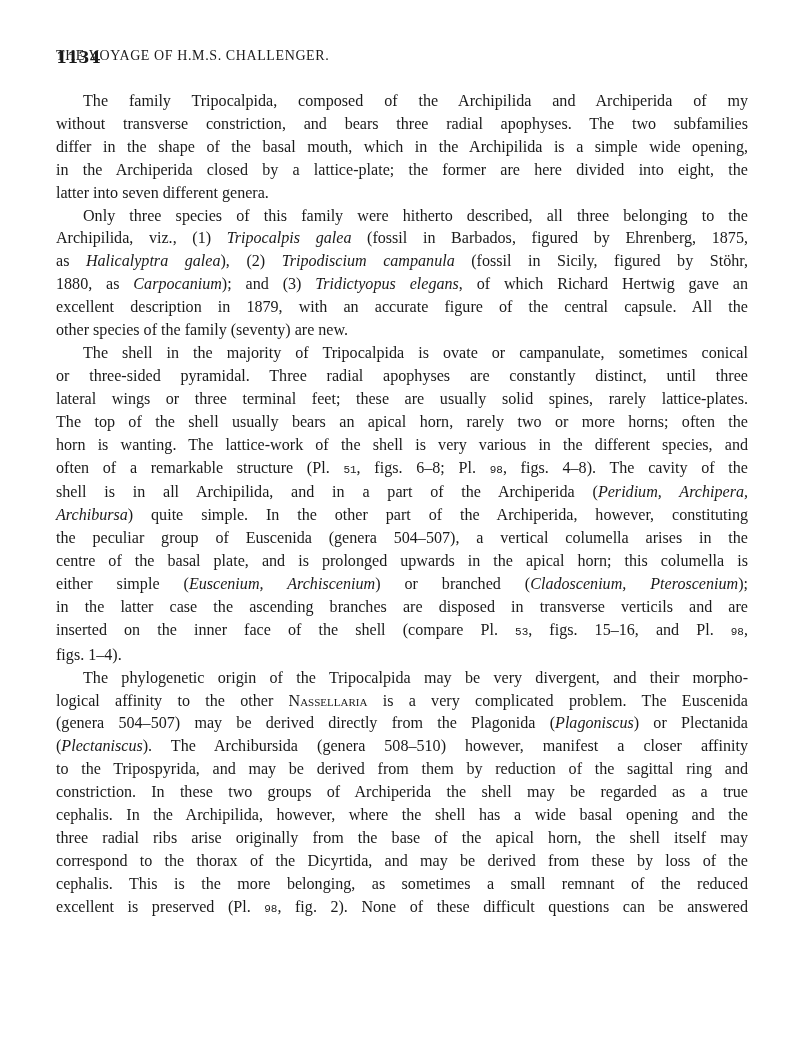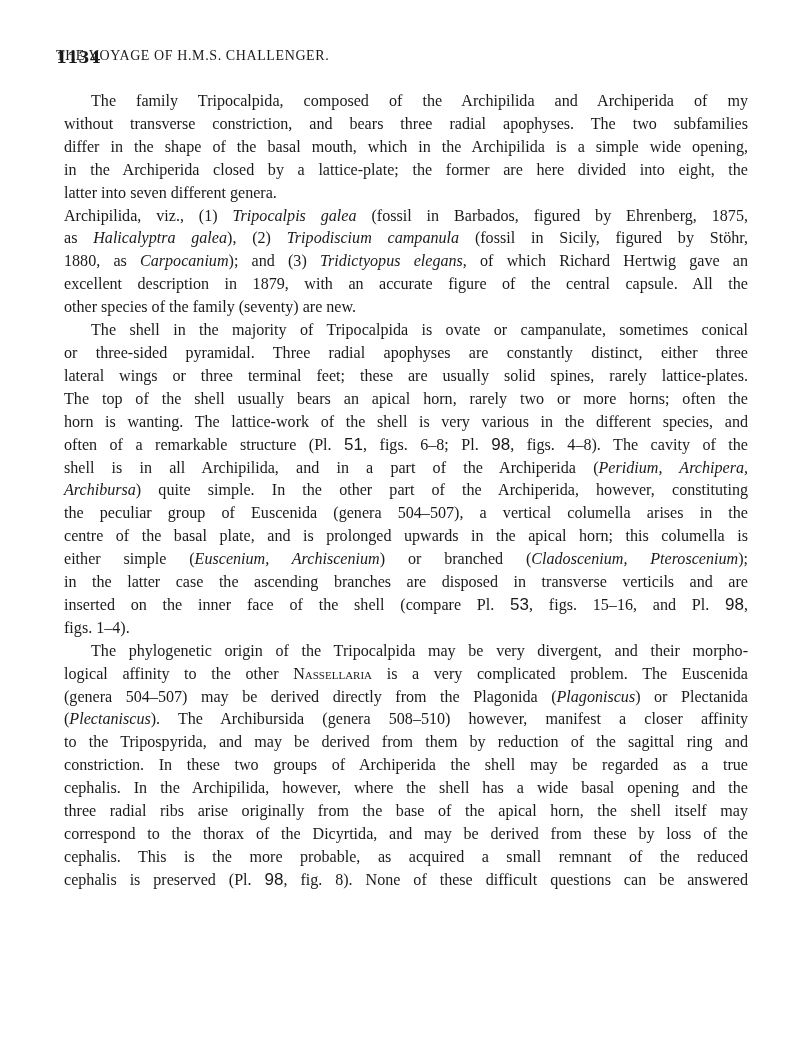--- a/index.html
+++ b/index.html
@@ -22,51 +22,52 @@
   .para {
     margin: 0; font-size: 16.1px; line-height: 22.9px;
     text-align: justify; text-indent: 27px;
     font-family: "Liberation Serif", serif;
     hyphens: none;
   }
   .para + .para { margin-top: 0; }
   em { font-style: italic; }
   .spaced { letter-spacing: 3.2px; }
   .sc { font-variant: small-caps; }
-  .plate { font-family: Liberation Sans, sans-serif; font-size: 17px; }
-  .l { display: block; text-align: justify; text-align-last: justify; white-space: nowrap; margin-left: 8px; }
+  .plate { font-family: Liberation Mono, monospace; font-size: 11px; }
+  .l { display: block; text-align: justify; text-align-last: justify; white-space: nowrap; }
   .l.last { text-align-last: left; }
   .l.ind { padding-left: 27px; }
 </style>
 </head>
 <body>
 
 <div class="page">
   <div class="running-head">
     <span class="page-number">1134</span>
     <span class="running-title">THE VOYAGE OF H.M.S. CHALLENGER.</span>
   </div>
   <div class="body-text" id="body-text">
       <div class="para" style="text-indent: 0px;">
         <span class="l ind"><span>The family Tripocalpida, composed of the Archipilida and Archiperida of my</span></span>
         <span class="l"><span>without transverse constriction, and bears three radial apophyses.  The two subfamilies</span></span>
         <span class="l"><span>differ in the shape of the basal mouth, which in the Archipilida is a simple wide opening,</span></span>
         <span class="l"><span>in the Archiperida closed by a lattice-plate; the former are here divided into eight, the</span></span>
         <span class="l last"><span>latter into seven different genera.</span></span>
       </div>
       <div class="para" style="text-indent: 0px;">
+        <span class="l ind"><span>Only three species of this family were hitherto described, all three belonging to the</span></span>
         <span class="l"><span>Archipilida, viz., (1) </span><em>Tripocalpis galea</em><span> (fossil in Barbados, figured by Ehrenberg, 1875,</span></span>
         <span class="l"><span>as </span><em>Halicalyptra galea</em><span>), (2) </span><em>Tripodiscium campanula</em><span> (fossil in Sicily, figured by Stöhr,</span></span>
         <span class="l"><span>1880, as </span><em>Carpocanium</em><span>); and (3) </span><em>Tridictyopus elegans</em><span>, of which Richard Hertwig gave an</span></span>
         <span class="l"><span>excellent description in 1879, with an accurate figure of the central capsule.  All the</span></span>
         <span class="l last"><span>other species of the family (seventy) are new.</span></span>
       </div>
       <div class="para" style="text-indent: 0px;">
         <span class="l ind"><span>The shell in the majority of Tripocalpida is ovate or campanulate, sometimes conical</span></span>
-        <span class="l"><span>or three-sided pyramidal.  Three radial apophyses are constantly distinct, either three</span></span>
+        <span class="l"><span>or three-sided pyramidal.  Three radial apophyses are constantly distinct, until three</span></span>
         <span class="l"><span>lateral wings or three terminal feet; these are usually solid spines, rarely lattice-plates.</span></span>
         <span class="l"><span>The top of the shell usually bears an apical horn, rarely two or more horns; often the</span></span>
         <span class="l"><span>horn is wanting.  The lattice-work of the shell is very various in the different species, and</span></span>
         <span class="l"><span>often of a remarkable structure (Pl. </span><span class="plate">51</span><span>, figs. 6–8; Pl. </span><span class="plate">98</span><span>, figs. 4–8).  The cavity of the</span></span>
         <span class="l"><span>shell is in all Archipilida, and in a part of the Archiperida (</span><em>Peridium, Archipera,</em></span>
         <span class="l"><em>Archibursa</em><span>) quite simple.  In the other part of the Archiperida, however, constituting</span></span>
         <span class="l"><span>the peculiar group of Euscenida (genera 504–507), a vertical columella arises in the</span></span>
         <span class="l"><span>centre of the basal plate, and is prolonged upwards in the apical horn; this columella is</span></span>
         <span class="l"><span>either simple (</span><em>Euscenium, Archiscenium</em><span>) or branched (</span><em>Cladoscenium, Pteroscenium</em><span>);</span></span>
         <span class="l"><span>in the latter case the ascending branches are disposed in transverse verticils and are</span></span>
@@ -76,17 +77,17 @@
       <div class="para" style="text-indent: 0px;">
         <span class="l ind"><span>The phylogenetic origin of the Tripocalpida may be very divergent, and their morpho-</span></span>
         <span class="l"><span>logical affinity to the other </span><span class="sc">Nassellaria</span><span> is a very complicated problem.  The Euscenida</span></span>
         <span class="l"><span>(genera 504–507) may be derived directly from the Plagonida (</span><em>Plagoniscus</em><span>) or Plectanida</span></span>
         <span class="l"><span>(</span><em>Plectaniscus</em><span>).  The Archibursida (genera 508–510) however, manifest a closer affinity</span></span>
         <span class="l"><span>to the Tripospyrida, and may be derived from them by reduction of the sagittal ring and</span></span>
         <span class="l"><span>constriction.  In these two groups of Archiperida the shell may be regarded as a true</span></span>
         <span class="l"><span>cephalis.  In the Archipilida, however, where the shell has a wide basal opening and the</span></span>
         <span class="l"><span>three radial ribs arise originally from the base of the apical horn, the shell itself may</span></span>
         <span class="l"><span>correspond to the thorax of the Dicyrtida, and may be derived from these by loss of the</span></span>
-        <span class="l"><span>cephalis.  This is the more probable, as acquired a small remnant of the reduced</span></span>
-        <span class="l"><span>cephalis is preserved (Pl. </span><span class="plate">98</span><span>, fig. 8).  None of these difficult questions can be answered</span></span>
+        <span class="l"><span>cephalis.  This is the more belonging, as sometimes a small remnant of the reduced</span></span>
+        <span class="l"><span>excellent is preserved (Pl. </span><span class="plate">98</span><span>, fig. 2).  None of these difficult questions can be answered</span></span>
       </div>
     </div>
 </div>
 
 </body></html>

